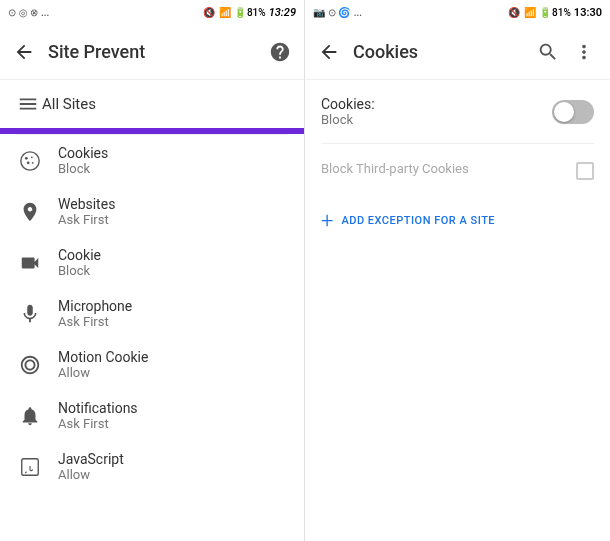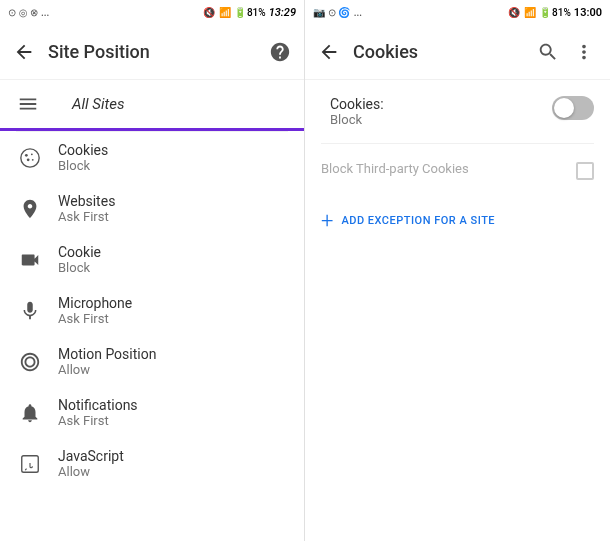--- a/index.html
+++ b/index.html
@@ -71,24 +71,23 @@
     .panel-content {
       flex: 1;
       overflow-y: auto;
     }
 
     
     .all-sites-row {
       display: flex;
       align-items: center;
       padding: 12px 16px;
-      gap: 32px;
-      border-bottom: 3px solid #6d28d9;
-      cursor: pointer;
-      font-style: italic;
+      gap: 2px;
+      border-bottom: 6px solid #6d28d9;
+      cursor: pointer;
     }
 
     .all-sites-icon {
       width: 24px;
       height: 24px;
       display: flex;
       align-items: center;
       justify-content: center;
       color: #555;
     }
@@ -175,23 +174,23 @@
     }
 
     .right-content {
       padding: 16px;
       flex: 1;
     }
 
     
     .cookies-toggle-row {
       display: flex;
+      align-items: center;
       justify-content: space-between;
       margin-bottom: 4px;
-      margin-left: 9px;
     }
 
     .cookies-label-block {
       display: flex;
       flex-direction: column;
     }
 
     .cookies-title {
       font-size: 14px;
       color: #333;
@@ -316,36 +315,36 @@
     </div>
   </div>
   <div style="flex:1; background:#fff; display:flex; align-items:center; justify-content:space-between; padding:0 8px; font-size:11px; font-weight:500;">
     <div style="display:flex;align-items:center;gap:3px;">
       <span style="color:#555;font-size:10px;">📷 ⊙ 🌀 ...</span>
     </div>
     <div style="display:flex;align-items:center;gap:3px;">
       <span style="font-size:10px;">🔇</span>
       <span style="font-size:10px;">📶</span>
       <span style="font-size:10px;">🔋81%</span>
-      <span style="font-size:11px;font-weight:600;">13:00</span>
+      <span style="font-size:11px;font-weight:600;">13:30</span>
     </div>
   </div>
 </div>
 
 <div class="main-area">
 
   <div class="left-panel">
 
     <div class="panel-header">
       <div class="header-back-icon">
         <svg viewBox="0 0 24 24" style="width:22px;height:22px;fill:#333;">
           <path d="M20 11H7.83l5.59-5.59L12 4l-8 8 8 8 1.41-1.41L7.83 13H20v-2z"></path>
         </svg>
       </div>
-      <span class="header-title">Site Position</span>
+      <span class="header-title">Site Prevent</span>
       <div class="header-help-icon">
         <svg viewBox="0 0 24 24" style="width:22px;height:22px;fill:#555;">
           <path d="M12 2C6.48 2 2 6.48 2 12s4.48 10 10 10 10-4.48 10-10S17.52 2 12 2zm1 17h-2v-2h2v2zm2.07-7.75l-.9.92C13.45 12.9 13 13.5 13 15h-2v-.5c0-1.1.45-2.1 1.17-2.83l1.24-1.26c.37-.36.59-.86.59-1.41 0-1.1-.9-2-2-2s-2 .9-2 2H8c0-2.21 1.79-4 4-4s4 1.79 4 4c0 .88-.36 1.68-.93 2.25z"></path>
         </svg>
       </div>
     </div>
 
     <div class="all-sites-row">
       <div class="all-sites-icon">
         <svg viewBox="0 0 24 24" style="width:22px;height:22px;fill:#555;">
@@ -410,21 +409,21 @@
         </div>
       </div>
 
       <div class="setting-item">
         <div class="setting-icon">
           <svg viewBox="0 0 24 24" style="width:22px;height:22px;fill:#555;">
             <path d="M12 2C6.48 2 2 6.48 2 12s4.48 10 10 10 10-4.48 10-10S17.52 2 12 2zm0 18c-4.42 0-8-3.58-8-8s3.58-8 8-8 8 3.58 8 8-3.58 8-8 8zm0-14c-3.31 0-6 2.69-6 6s2.69 6 6 6 6-2.69 6-6-2.69-6-6-6zm0 10c-2.21 0-4-1.79-4-4s1.79-4 4-4 4 1.79 4 4-1.79 4-4 4z"></path>
           </svg>
         </div>
         <div class="setting-text">
-          <span class="setting-title">Motion Position</span>
+          <span class="setting-title">Motion Cookie</span>
           <span class="setting-subtitle">Allow</span>
         </div>
       </div>
 
       <div class="setting-item">
         <div class="setting-icon">
           <svg viewBox="0 0 24 24" style="width:22px;height:22px;fill:#555;">
             <path d="M12 22c1.1 0 2-.9 2-2h-4c0 1.1.9 2 2 2zm6-6v-5c0-3.07-1.64-5.64-4.5-6.32V4c0-.83-.67-1.5-1.5-1.5s-1.5.67-1.5 1.5v.68C7.63 5.36 6 7.92 6 11v5l-2 2v1h16v-1l-2-2z"></path>
           </svg>
         </div>

